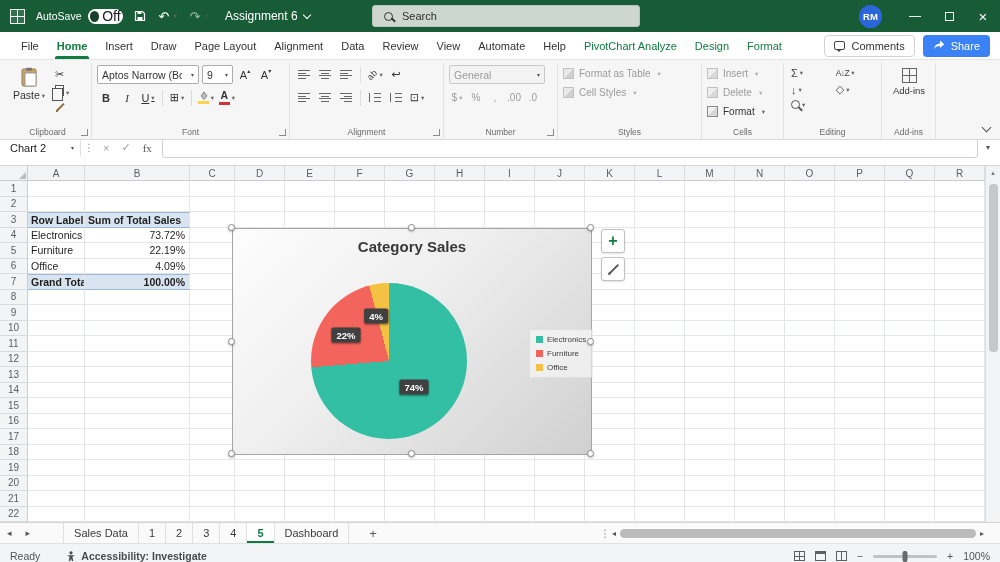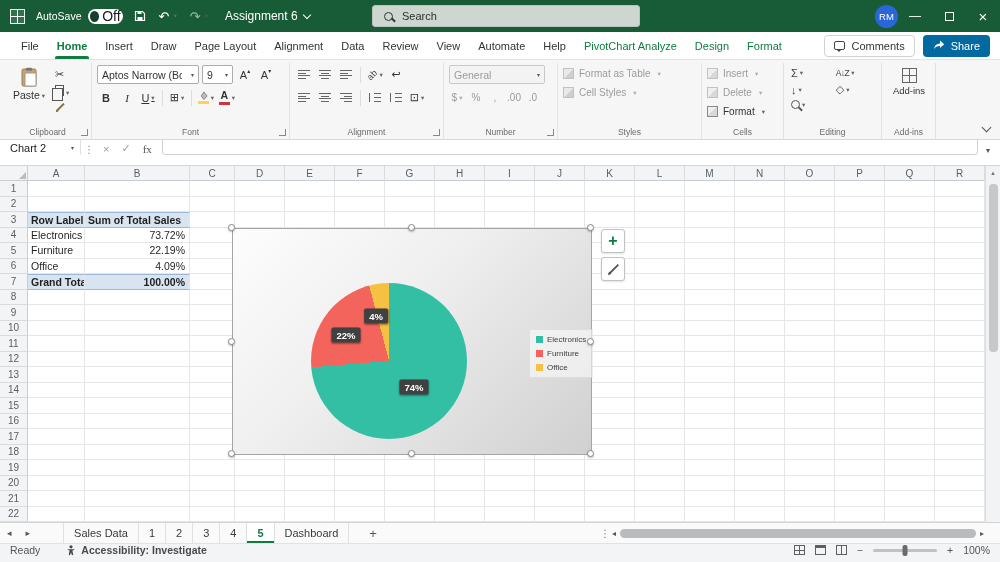--- a/index.html
+++ b/index.html
@@ -17,37 +17,37 @@
 .qat{display:flex;align-items:center;gap:13px;font-size:13px}
 .qat-btn{display:flex;align-items:center;gap:2px;line-height:1}
 .dim{opacity:.55}
 .doc-title{display:flex;align-items:center;gap:6px;font-size:12px;margin-left:6px}
 .cssch{width:6px;height:6px;border-right:1.4px solid #fff;border-bottom:1.4px solid #fff;transform:rotate(45deg);margin-top:-3px}
 .search{position:absolute;left:372px;top:5px;width:268px;height:22px;background:#CDD6CF;border-radius:3px;display:flex;align-items:center;gap:9px;padding-left:11px;color:#2f2f2f;font-size:11px;border:1px solid #B9C4BB}
 .i-mag{width:9px;height:9px;border:1.5px solid #333;border-radius:50%;position:relative;display:inline-block}
 .i-mag::after{content:"";position:absolute;width:5px;height:1.5px;background:#333;transform:rotate(45deg);right:-4px;bottom:-1px}
 .i-mag.dark{border-color:#555}.i-mag.dark::after{background:#555}
 .tb-right{margin-left:auto;display:flex;align-items:center;height:100%}
-.avatar{width:23px;height:23px;border-radius:50%;background:#2B66D9;color:#fff;font-size:9.5px;font-weight:normal;display:flex;align-items:center;justify-content:center;}
+.avatar{width:23px;height:23px;border-radius:50%;background:#2B66D9;color:#fff;font-size:9.5px;font-weight:bold;display:flex;align-items:center;justify-content:center;margin-right:16px}
 .wc{width:34px;height:100%;display:flex;align-items:center;justify-content:center;font-size:12px;color:#fff}
 .maxbox{width:9px;height:9px;border:1px solid #fff}
 .wc-close{font-size:15px}
 
 
 .tabrow{height:28px;background:#fff;display:flex;align-items:center;border-bottom:1px solid #E3E3E3}
 .rtabs{display:flex;height:100%;padding-left:12px}
 .rtab{padding:11px 9px;font-size:11px;color:#333;height:100%;display:flex;align-items:center;position:relative;white-space:nowrap}
 .rtab.active{color:#0F7B40;font-weight:bold}
 .rtab.active::after{content:"";position:absolute;left:7px;right:7px;bottom:0;height:3px;background:#107C41;border-radius:2px 2px 0 0}
 .rtab.contextual{color:#0F7B40}
 .tabrow-right{margin-left:auto;display:flex;gap:8px;padding-right:10px;}
 .btn-comments{height:22px;border:1px solid #D2D2D2;border-radius:4px;background:#fff;display:flex;align-items:center;gap:6px;padding:0 9px;font-size:11px;color:#333}
 .i-comment{width:11px;height:9px;border:1.2px solid #444;border-radius:2px;position:relative;display:inline-block}
 .i-comment::after{content:"";position:absolute;left:2px;bottom:-5px;border:2.5px solid transparent;border-top-color:#444}
-.btn-share{height:22px;background:#0369a1;color:#fff;border-radius:4px;display:flex;align-items:center;gap:6px;padding:0 10px;font-size:11px}
+.btn-share{height:22px;background:#3b82f6;color:#fff;border-radius:4px;display:flex;align-items:center;gap:6px;padding:0 10px;font-size:11px}
 
 
 .ribbon{height:80px;background:#F6F6F6;border-bottom:1px solid #D8D8D8;display:flex;align-items:stretch;padding:3px 4px 0 4px;position:relative}
 .grp{position:relative;border-right:1px solid #E2E2E2;padding:1px 4px 14px 5px;flex:none}
 .grp-label{position:absolute;bottom:2px;left:0;right:0;text-align:center;font-size:8.5px;color:#6a6a6a;white-space:nowrap}
 .launcher{position:absolute;right:3px;bottom:3px;width:7px;height:7px;border-right:1px solid #8a8a8a;border-bottom:1px solid #8a8a8a}
 .row{display:flex;align-items:center;gap:3px;height:21px}
 .row.r2{margin-top:2px}
 .dd::after{content:"▾";font-size:6.5px;margin-left:2px;color:#666;vertical-align:middle}
 .dis{color:#9B9B9B !important}
@@ -81,21 +81,21 @@
 .crow.en .i-sq{border-color:#8a8a8a}
 .ed-grid{display:grid;grid-template-columns:auto auto;gap:4px 10px;padding:3px 2px}
 .ebtn{display:inline-flex;align-items:center;font-size:11px;color:#444}
 .small-tx{font-size:8.5px;letter-spacing:-0.5px}
 .bigbtn{display:flex;flex-direction:column;align-items:center;justify-content:flex-start;gap:3px;font-size:9.5px;color:#333;padding:4px 2px 0 2px;text-align:center;line-height:1.15}
 .i-grid4{width:15px;height:15px;border:1px solid #666;background-image:linear-gradient(#666,#666),linear-gradient(#666,#666);background-size:1px 100%,100% 1px;background-position:center;background-repeat:no-repeat}
 .two-line{width:46px}
 .rb-collapse{position:absolute;right:10px;bottom:8px;width:7px;height:7px;border-right:1.5px solid #555;border-bottom:1.5px solid #555;transform:rotate(45deg)}
 
 
-.fbar{height:26px;background:#fff;display:flex;align-items:flex-end;border-bottom:1px solid #D4D7DA;padding:0 6px 10px 0}
+.fbar{height:26px;background:#fff;display:flex;align-items:center;border-bottom:1px solid #D4D7DA;padding:0 6px 10px 0}
 .namebox{width:80px;display:flex;align-items:center;justify-content:space-between;padding:0 6px 0 10px;font-size:11px;color:#222;height:100%}
 .fb-sep{width:1px;height:16px;background:#E0E0E0}
 .fb-ic{padding:0 6px;color:#9b9b9b;font-size:11px}
 .fb-ic.dots{color:#888;font-size:10px;padding:0 3px}
 .fb-ic.fx{font-family:"Liberation Serif",serif;color:#555}
 .fb-input{flex:1;height:20px;border:1px solid #D0D0D0;border-radius:3px;margin-left:4px;background:#fff}
 .fb-exp{padding:0 4px 0 8px;color:#555;font-size:8px}
 
 
 .sheet{position:relative;height:356px;background:#fff;overflow:hidden}
@@ -134,21 +134,21 @@
 .stab{padding:0 10px;height:100%;display:flex;align-items:center;color:#3a3a3a;border-right:1px solid #E0E0E0;white-space:nowrap}
 .stab:first-child{border-left:1px solid #E0E0E0}
 .stab.active{background:#fff;color:#0E7A40;font-weight:bold;box-shadow:inset 0 -2px 0 #107C41}
 .add-tab{margin-left:16px;color:#555;font-size:13px;padding:0 4px}
 .tb-dots{position:absolute;left:600px;color:#777;font-size:10px}
 .hscroll{position:absolute;left:612px;right:16px;top:3px;height:14px;display:flex;align-items:center;gap:4px}
 .hs-ar{color:#555;font-size:8px}
 .hs-thumb{flex:1;height:9px;background:#B9BBBD;border-radius:5px}
 
 
-.statusbar{height:19px;background:#F3F4F5;display:flex;align-items:flex-start;font-size:10.5px;color:#555;border-top:1px solid #E2E2E2}
+.statusbar{height:19px;background:#F3F4F5;display:flex;align-items:flex-end;font-size:10.5px;color:#555;border-top:1px solid #E2E2E2}
 .sb-ready{margin-left:10px}
 .sb-acc{margin-left:26px;display:flex;align-items:center;gap:5px;font-weight:bold;color:#4a4a4a}
 .sb-right{margin-left:auto;display:flex;align-items:center;gap:10px;padding-right:10px}
 .vic{width:11px;height:10px;border:1px solid #5f5f5f;display:inline-block}
 .vic.grid{background-image:linear-gradient(#5f5f5f,#5f5f5f),linear-gradient(#5f5f5f,#5f5f5f);background-size:1px 100%,100% 1px;background-position:center;background-repeat:no-repeat}
 .vic.pl{background-image:linear-gradient(#5f5f5f,#5f5f5f);background-size:100% 2px;background-position:top;background-repeat:no-repeat}
 .vic.pb{background-image:linear-gradient(#5f5f5f,#5f5f5f);background-size:1px 100%;background-position:center;background-repeat:no-repeat}
 .zslider{width:64px;height:3px;background:#BFC1C3;position:relative;border-radius:2px}
 .zknob{position:absolute;left:50%;top:-4px;width:5px;height:11px;background:#6a6a6a;border-radius:2px;transform:translateX(-50%)}
 .svgi{display:block}
@@ -887,20 +887,21 @@
         <div class="cell"></div>
         <div class="cell"></div>
       </div>
 
     <div class="vscroll">
       <span class="vs-ar">▴</span>
       <div class="vs-thumb"></div>
     </div>
 
     <div class="chart">
+      <div class="chart-title">Category Sales</div>
       <div class="pie" style="background: conic-gradient(rgb(51, 191, 164) 0deg, rgb(51, 191, 164) 265.392deg, rgb(243, 101, 92) 265.392deg, rgb(243, 101, 92) 345.276deg, rgb(245, 193, 66) 345.276deg, rgb(245, 193, 66) 360deg);"></div>
       <div class="legend">
           <div class="lg-item">
             <span class="lg-sw" style="background: rgb(51, 191, 164);"></span>
             <span class="lg-tx">Electronics</span>
           </div>
           <div class="lg-item">
             <span class="lg-sw" style="background: rgb(243, 101, 92);"></span>
             <span class="lg-tx">Furniture</span>
           </div>

